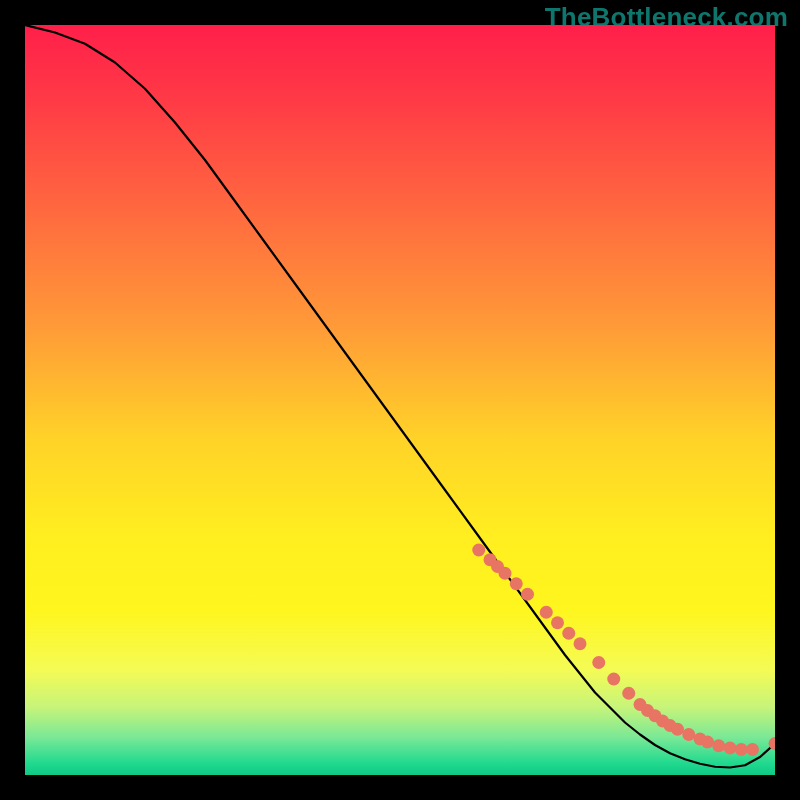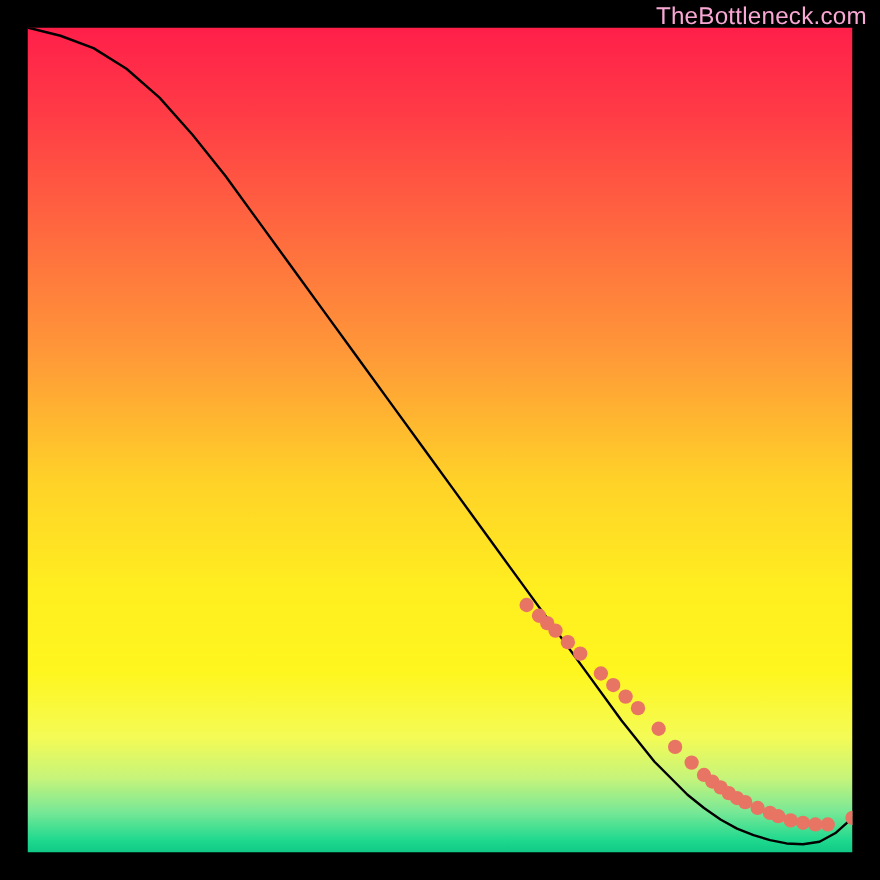--- a/index.html
+++ b/index.html
@@ -21,23 +21,23 @@
     position: absolute;
     left: 25px;
     top: 25px;
     width: 750px;
     height: 750px;
   }
   .watermark {
     position: absolute;
     top: 2px;
     right: 12px;
-    color: #f9a8d4;
-    font-size: 22px;
-    font-weight: 400;
+    color: #0f766e;
+    font-size: 26px;
+    font-weight: 700;
     letter-spacing: 0.2px;
     user-select: none;
   }
   svg { display: block; }
 </style>
 </head>
 <body>
 
 <div class="stage">
   <div class="watermark">TheBottleneck.com</div>

